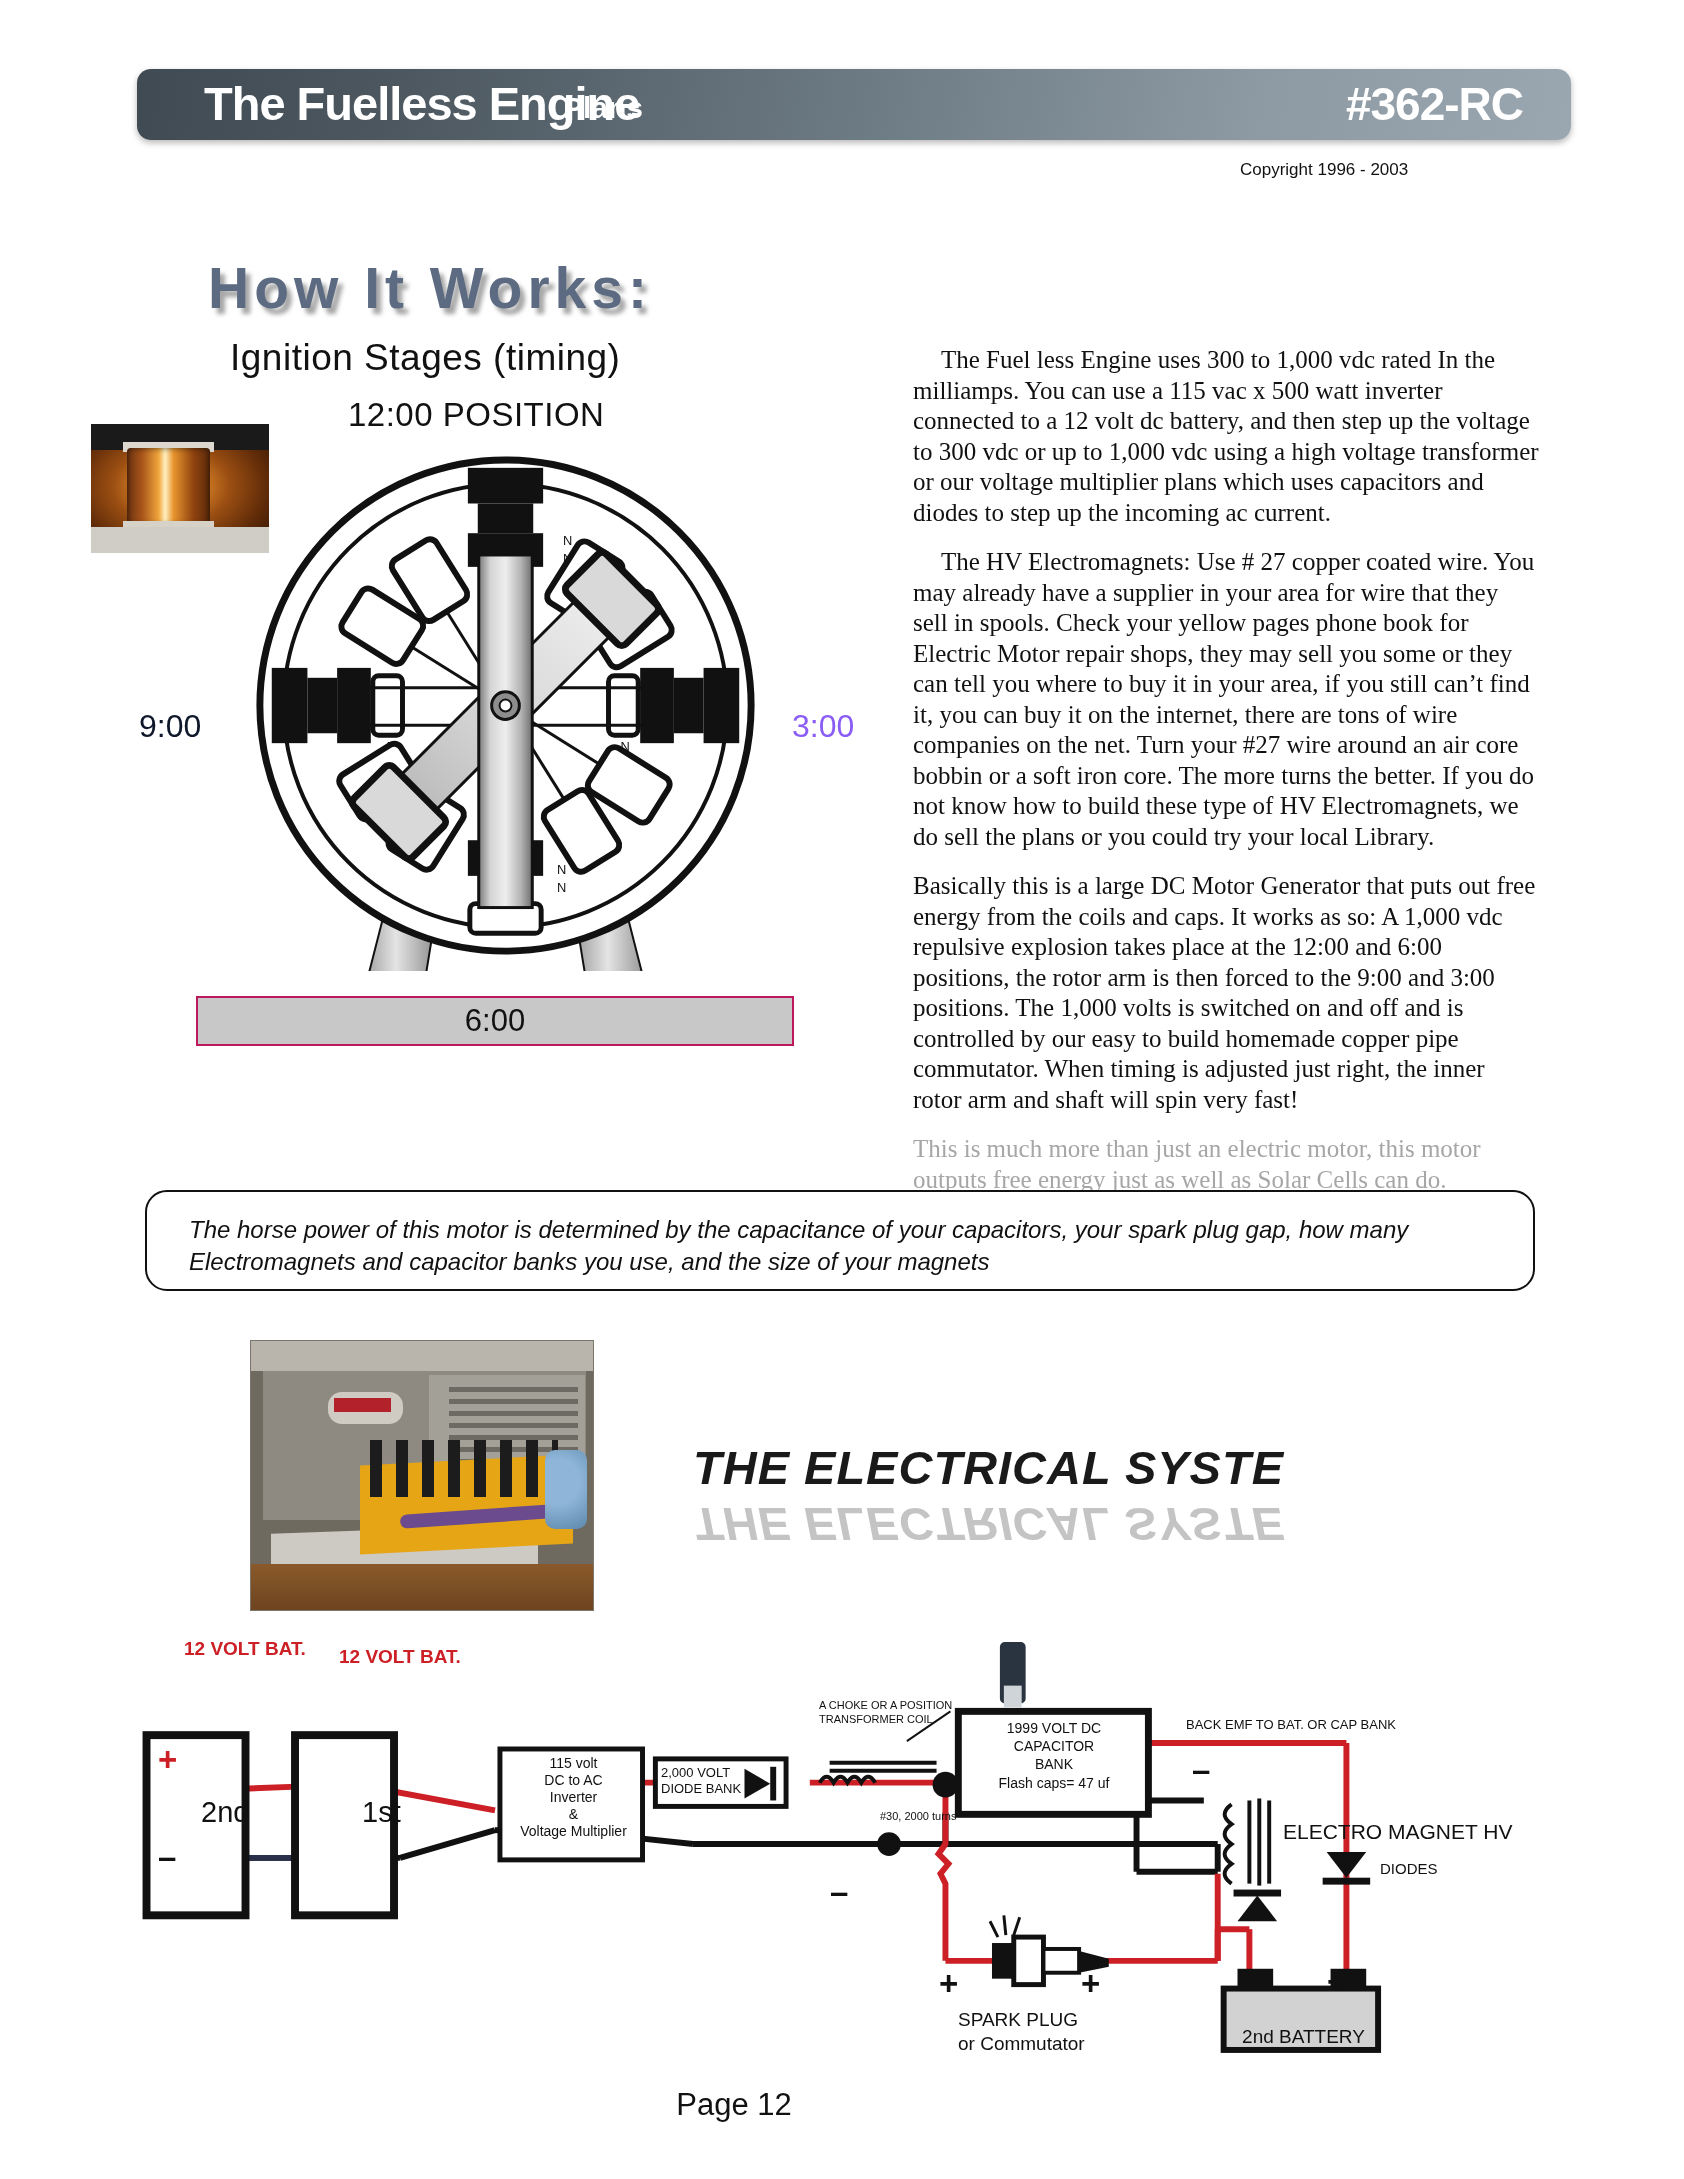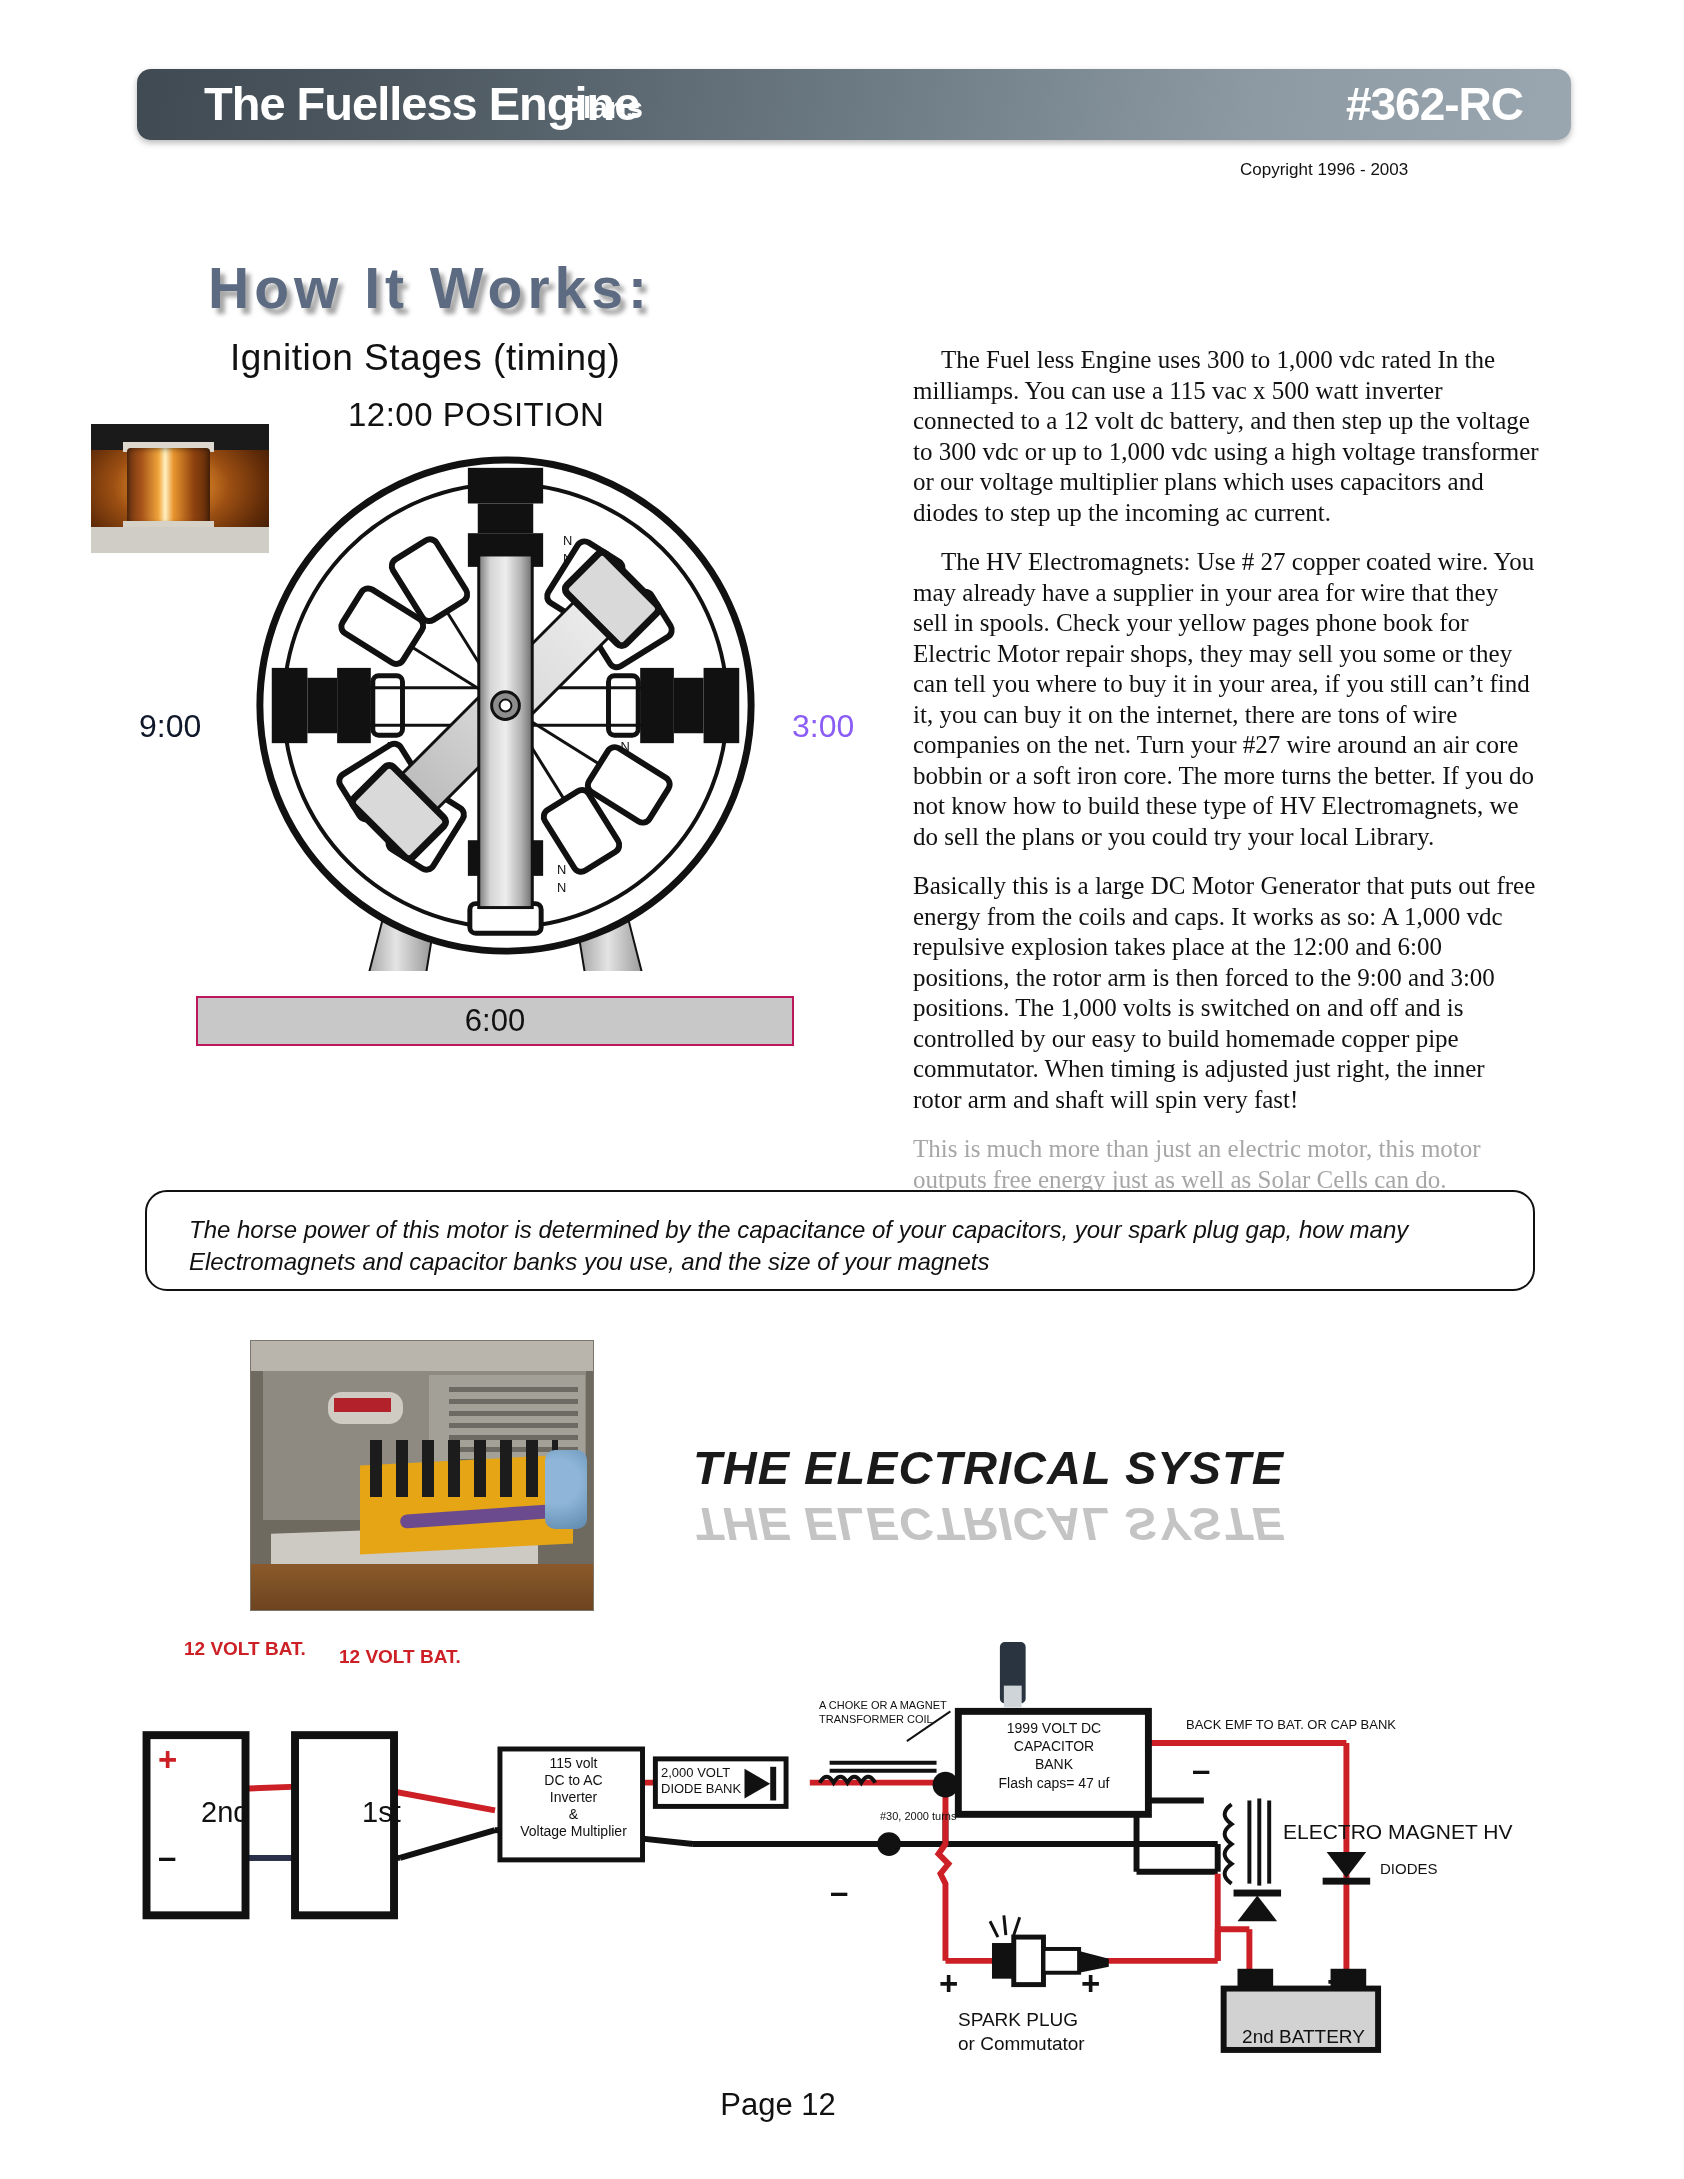--- a/index.html
+++ b/index.html
@@ -153,21 +153,21 @@
   .circ-lbl{ position:absolute; font-size:15px; color:#111; white-space:nowrap; }
   .circ-lbl.red{ color:#cc2026; font-size:19px; font-weight:bold; }
   .circ-lbl.big{ font-size:21px; }
   .circ-lbl.sm{ font-size:11px; }
   .plus{ position:absolute; font-size:33px; font-weight:bold; color:#111; line-height:1; }
   .plus.red{ color:#cc2026; }
   .minus{ position:absolute; font-size:33px; font-weight:bold; color:#111; line-height:1; }
 
   .page-num{
     position:absolute; left:0; top:2087px; width:1468px; text-align:center;
-    font-size:31px; color:#111;margin-left:44px;
+    font-size:31px; color:#111;
   }
 </style>
 </head>
 <body>
 
 <div class="page">
 
   <div class="header-banner">
     <div class="hdr-title">The Fuelless Engine</div>
     <div class="hdr-sub">Plans</div>
@@ -480,21 +480,21 @@
       <div>&amp;</div>
       <div>Voltage Multiplier</div>
     </div>
 
     <div style="position:absolute; left:661px; top:141px; font-size:13px; line-height:1.2; color:#111;">
       <div>2,000 VOLT</div>
       <div>DIODE BANK</div>
     </div>
 
     <div style="position:absolute; left:819px; top:75px; font-size:11px; line-height:1.25; color:#111;">
-      <div>A CHOKE OR A MAGNET</div>
+      <div>A CHOKE OR A POSITION</div>
       <div>TRANSFORMER COIL.</div>
     </div>
     <div class="circ-lbl sm" style="left:880px; top:186px;">#30,  2000 turns</div>
 
     <div style="position:absolute; left:966px; top:95px; width:176px; text-align:center; font-size:14px; line-height:1.3; color:#111;">
       <div>1999 VOLT DC</div>
       <div>CAPACITOR</div>
       <div>BANK</div>
       <div>Flash caps= 47 uf</div>
     </div>

